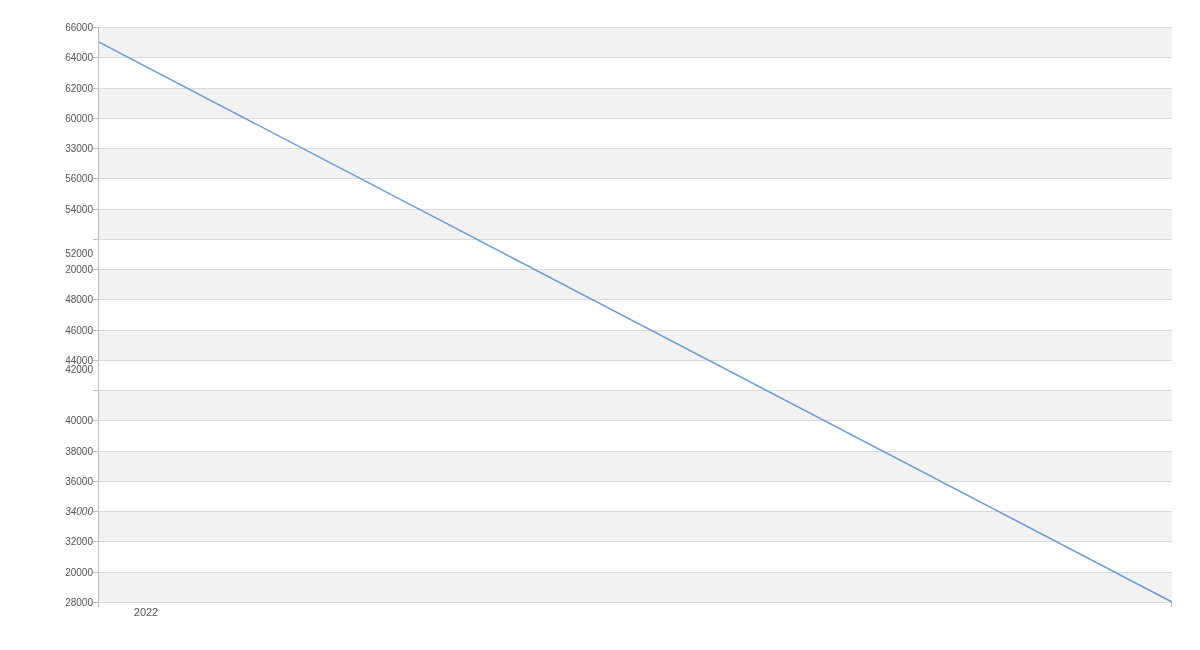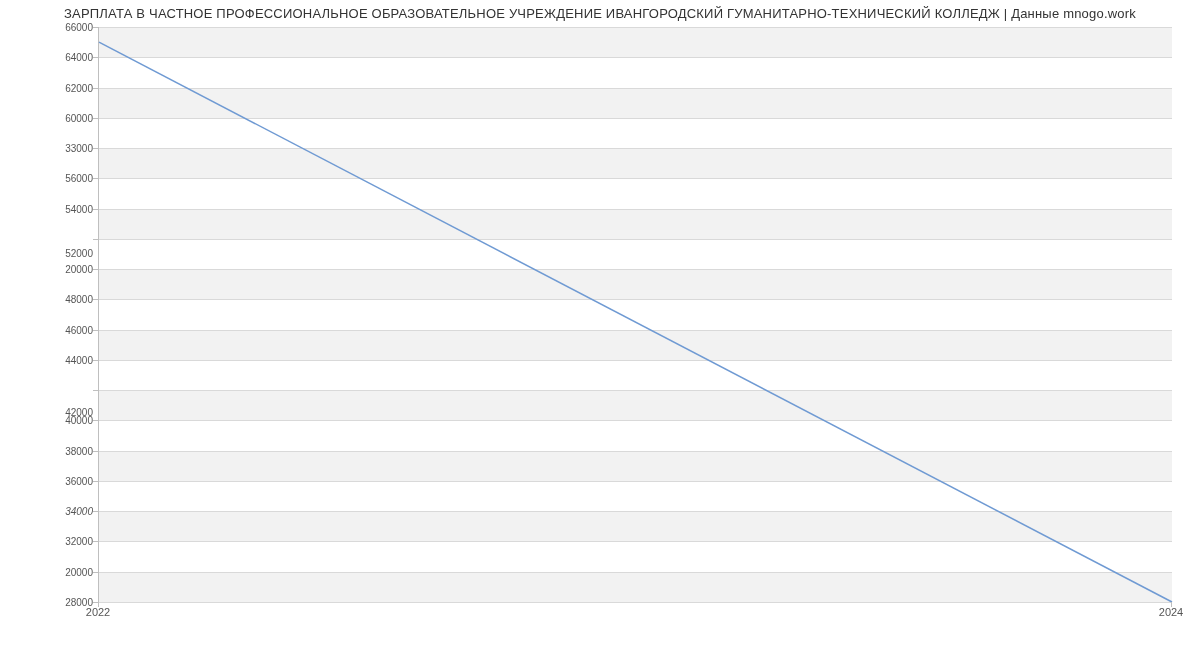--- a/index.html
+++ b/index.html
@@ -57,20 +57,21 @@
     text-align: right;
     width: 45px;
   }
   .x-tick {
     position: absolute;
     top: 606px;
     font-size: 11px;
     color: #555555;
     transform: translateX(-50%);
     text-align: center;
+    margin-left: 48px;
   }
   .tick-mark-y {
     position: absolute;
     left: 93px;
     width: 5px;
     height: 1px;
     background: #bfbfbf;
   }
   .tick-mark-x {
     position: absolute;
@@ -85,21 +86,20 @@
     top: 0;
     width: 100%;
     height: 100%;
     overflow: visible;
   }
 </style>
 </head>
 <body>
 
 <div class="chart-container">
-  <div class="title">ЗАРПЛАТА В ЧАСТНОЕ ПРОФЕССИОНАЛЬНОЕ ОБРАЗОВАТЕЛЬНОЕ УЧРЕЖДЕНИЕ ИВАНГОРОДСКИЙ ГУМАНИТАРНО-ТЕХНИЧЕСКИЙ КОЛЛЕДЖ | Данные mnogo.work</div>
   <div class="plot-area">
     <div class="band" style="top: 544.737px; height: 30.2632px;"></div>
       <div class="gridline" style="top: 575px;"></div>
       <div class="gridline" style="top: 544.737px;"></div>
       <div class="band" style="top: 484.211px; height: 30.2632px;"></div>
       <div class="gridline" style="top: 514.474px;"></div>
       <div class="gridline" style="top: 484.211px;"></div>
       <div class="band" style="top: 423.684px; height: 30.2632px;"></div>
       <div class="gridline" style="top: 453.947px;"></div>
       <div class="gridline" style="top: 423.684px;"></div>
@@ -135,21 +135,21 @@
     <div class="y-tick" style="top: 541.474px;">32000</div>
     <div class="tick-mark-y" style="top: 541.474px;"></div>
     <div class="y-tick" style="top: 511.211px; font-style: italic;">34000</div>
     <div class="tick-mark-y" style="top: 511.211px;"></div>
     <div class="y-tick" style="top: 480.947px;">36000</div>
     <div class="tick-mark-y" style="top: 480.947px;"></div>
     <div class="y-tick" style="top: 450.684px;">38000</div>
     <div class="tick-mark-y" style="top: 450.684px;"></div>
     <div class="y-tick" style="top: 420.421px;">40000</div>
     <div class="tick-mark-y" style="top: 420.421px;"></div>
-    <div class="y-tick" style="top: 412px;">42000</div>
+    <div class="y-tick" style="top: 369px;">42000</div>
     <div class="tick-mark-y" style="top: 390.158px;"></div>
     <div class="y-tick" style="top: 359.895px;">44000</div>
     <div class="tick-mark-y" style="top: 359.895px;"></div>
     <div class="y-tick" style="top: 329.632px;">46000</div>
     <div class="tick-mark-y" style="top: 329.632px;"></div>
     <div class="y-tick" style="top: 299.368px;">48000</div>
     <div class="tick-mark-y" style="top: 299.368px;"></div>
     <div class="y-tick" style="top: 269.105px;">20000</div>
     <div class="tick-mark-y" style="top: 269.105px;"></div>
     <div class="y-tick" style="top: 253px;">52000</div>

